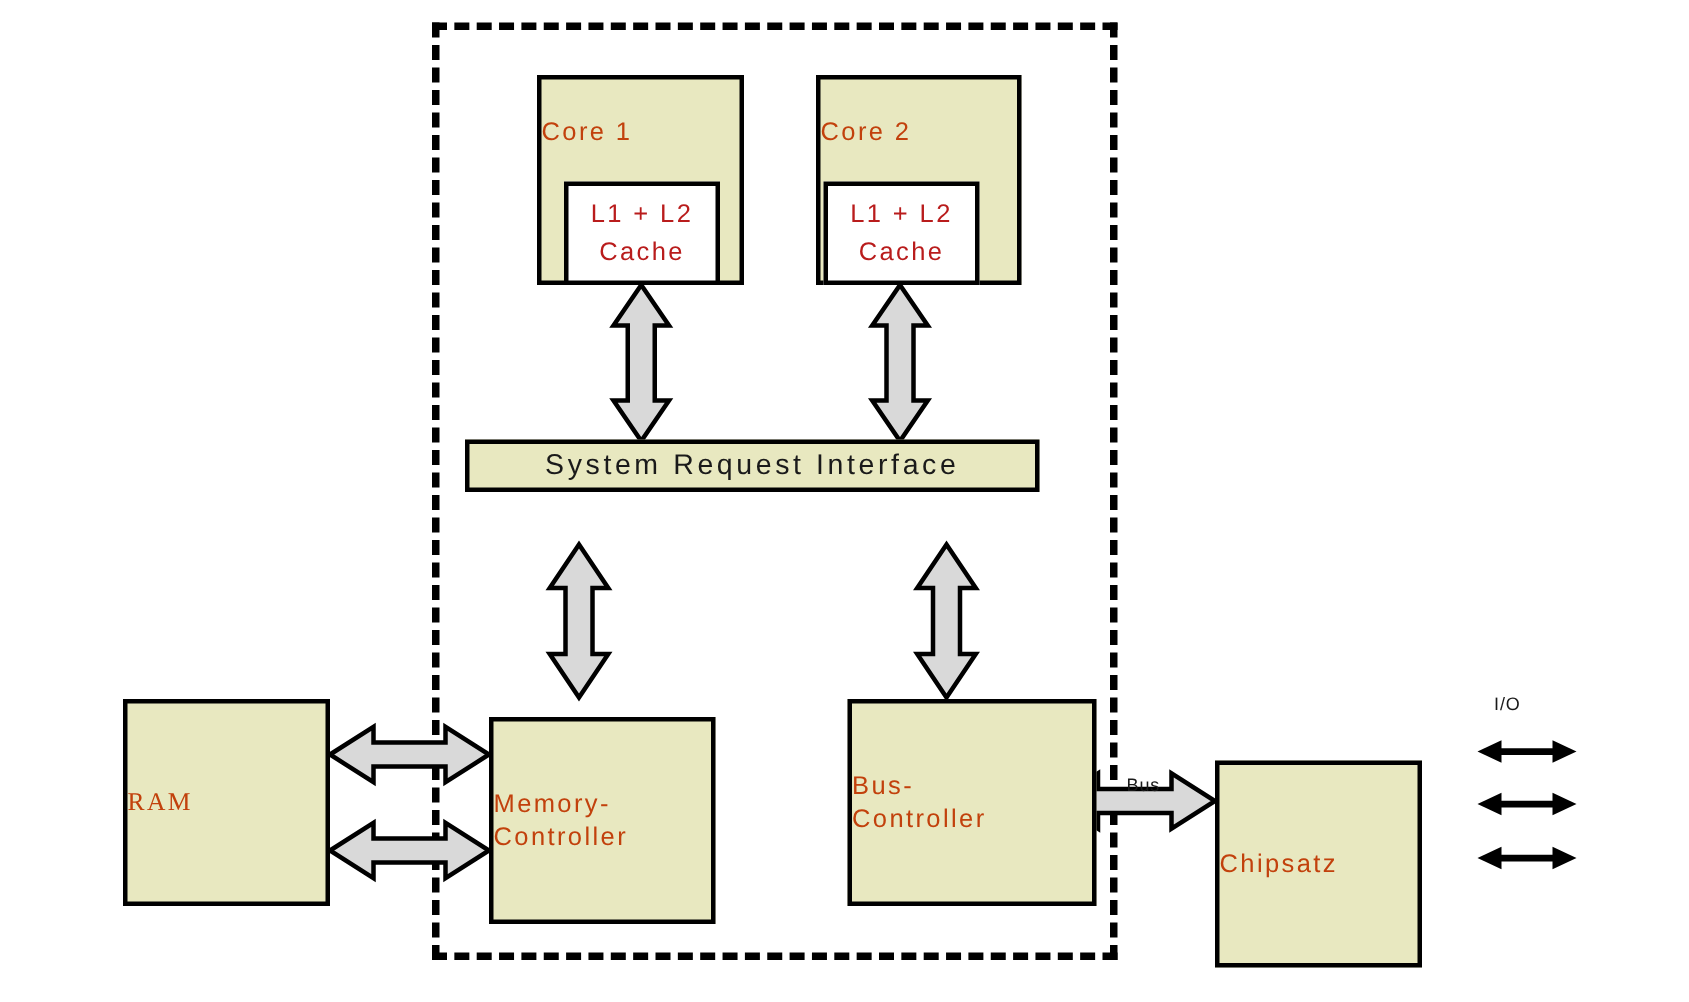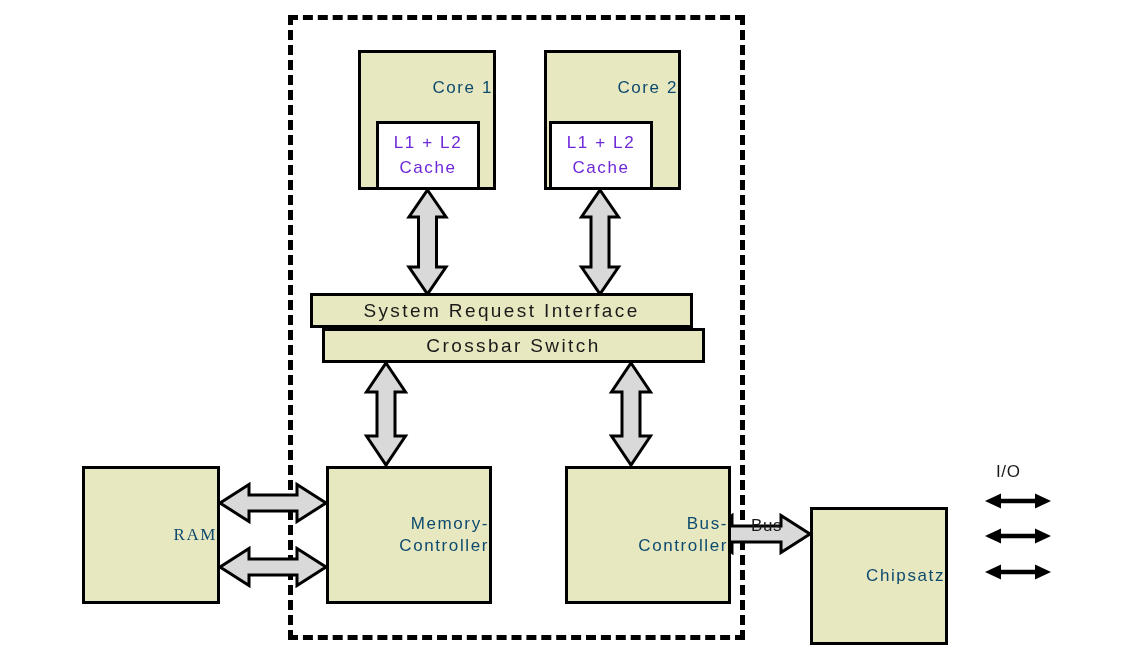--- a/index.html
+++ b/index.html
@@ -26,23 +26,23 @@
     width: 1126px;
     height: 668px;
   }
   .box {
     position: absolute;
     box-sizing: border-box;
     border: 3px solid #000000;
     background: #e8e8c0;
     display: flex;
     flex-direction: column;
-    align-items: flex-end;
+    align-items: flex-start;
     justify-content: center;
-    color: #0c4a6e;
+    color: #c2410c;
     letter-spacing: 1.6px;
     text-align: center;
     line-height: 1.32;
   }
   .core-box {
     justify-content: flex-start;
     padding-top: 24px;
   }
   .core-label {
     font-size: 17px;
@@ -53,21 +53,21 @@
     box-sizing: border-box;
     border: 3px solid #000000;
     background: #ffffff;
     display: flex;
     flex-direction: column;
     align-items: center;
     justify-content: center;
     font-size: 17px;
     letter-spacing: 1.6px;
     line-height: 1.45;
-    color: #6d28d9;
+    color: #b91c1c;
     text-align: center;
   }
   .bar {
     position: absolute;
     box-sizing: border-box;
     border: 3px solid #000000;
     background: #e8e8c0;
     display: flex;
     align-items: center;
     justify-content: center;
@@ -75,21 +75,21 @@
     letter-spacing: 2.4px;
     color: #1a1a1a;
   }
   .bar.lower { border-top-width: 3px; }
   .unit-label {
     font-size: 17px;
     letter-spacing: 1.6px;
   }
   .free-label {
     position: absolute;
-    font-size: 17px;
+    font-size: 12px;
     letter-spacing: 0.6px;
     color: #1a1a1a;
     white-space: nowrap;
   }
   .dashed-region {
     position: absolute;
     box-sizing: border-box;
     border: 5px dashed #000000;
     background: transparent;
     pointer-events: none;
@@ -150,29 +150,26 @@
   </div>
   <div class="cache-box" style="left:549px; top:121px; width:104px; height:69px;">
     <span>L1 + L2</span>
     <span>Cache</span>
   </div>
 
   <div class="bar" style="left:310px; top:293px; width:383px; height:35px;">
     <span>System Request Interface</span>
   </div>
 
-  <div class="bar lower" style="left:322px; top:328px; width:383px; height:35px;">
-    <span>Crossbar Switch</span>
-  </div>
 
   <div class="box" style="left:82px; top:466px; width:138px; height:138px;font-family:Liberation Serif, serif;">
     <span class="unit-label">RAM</span>
   </div>
 
-  <div class="box" style="left:326px; top:466px; width:166px; height:138px;">
+  <div class="box" style="left:326px; top:478px; width:151px; height:138px;">
     <span class="unit-label">Memory-</span>
     <span class="unit-label">Controller</span>
   </div>
 
   <div class="box" style="left:565px; top:466px; width:166px; height:138px;">
     <span class="unit-label">Bus-</span>
     <span class="unit-label">Controller</span>
   </div>
 
   <div class="box" style="left:810px; top:466px; width:138px; height:138px;margin-top:41px;">

